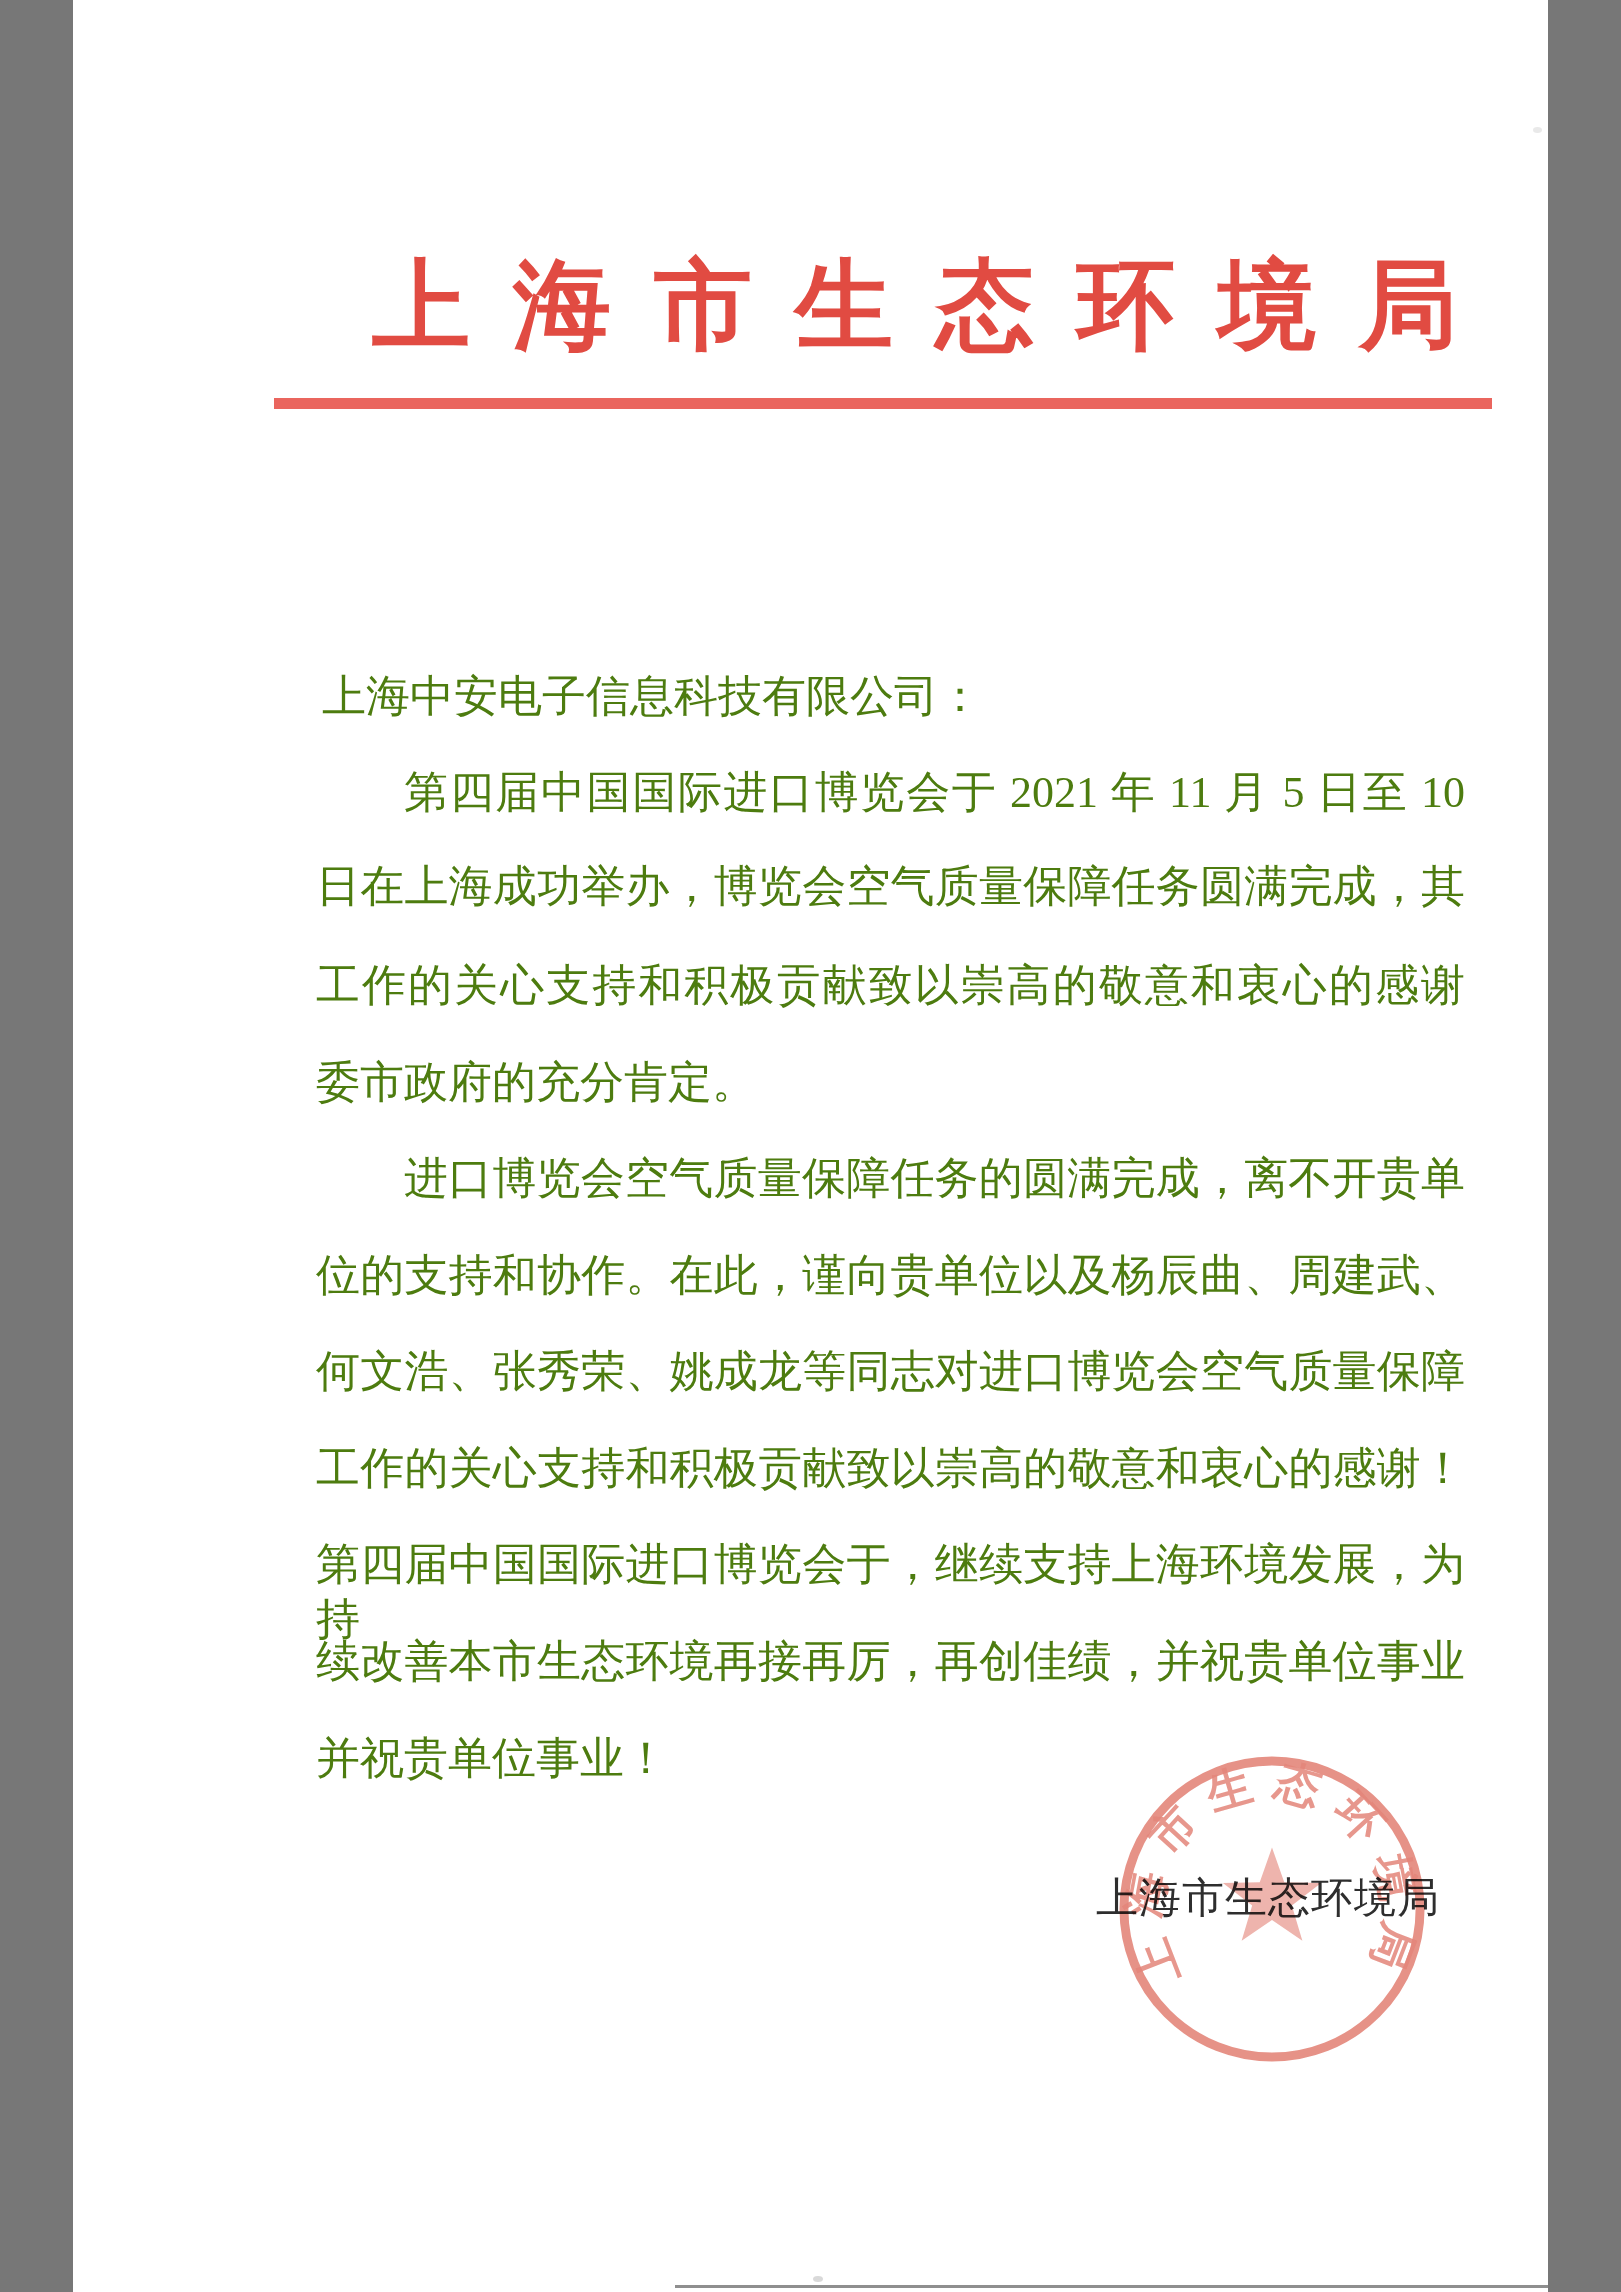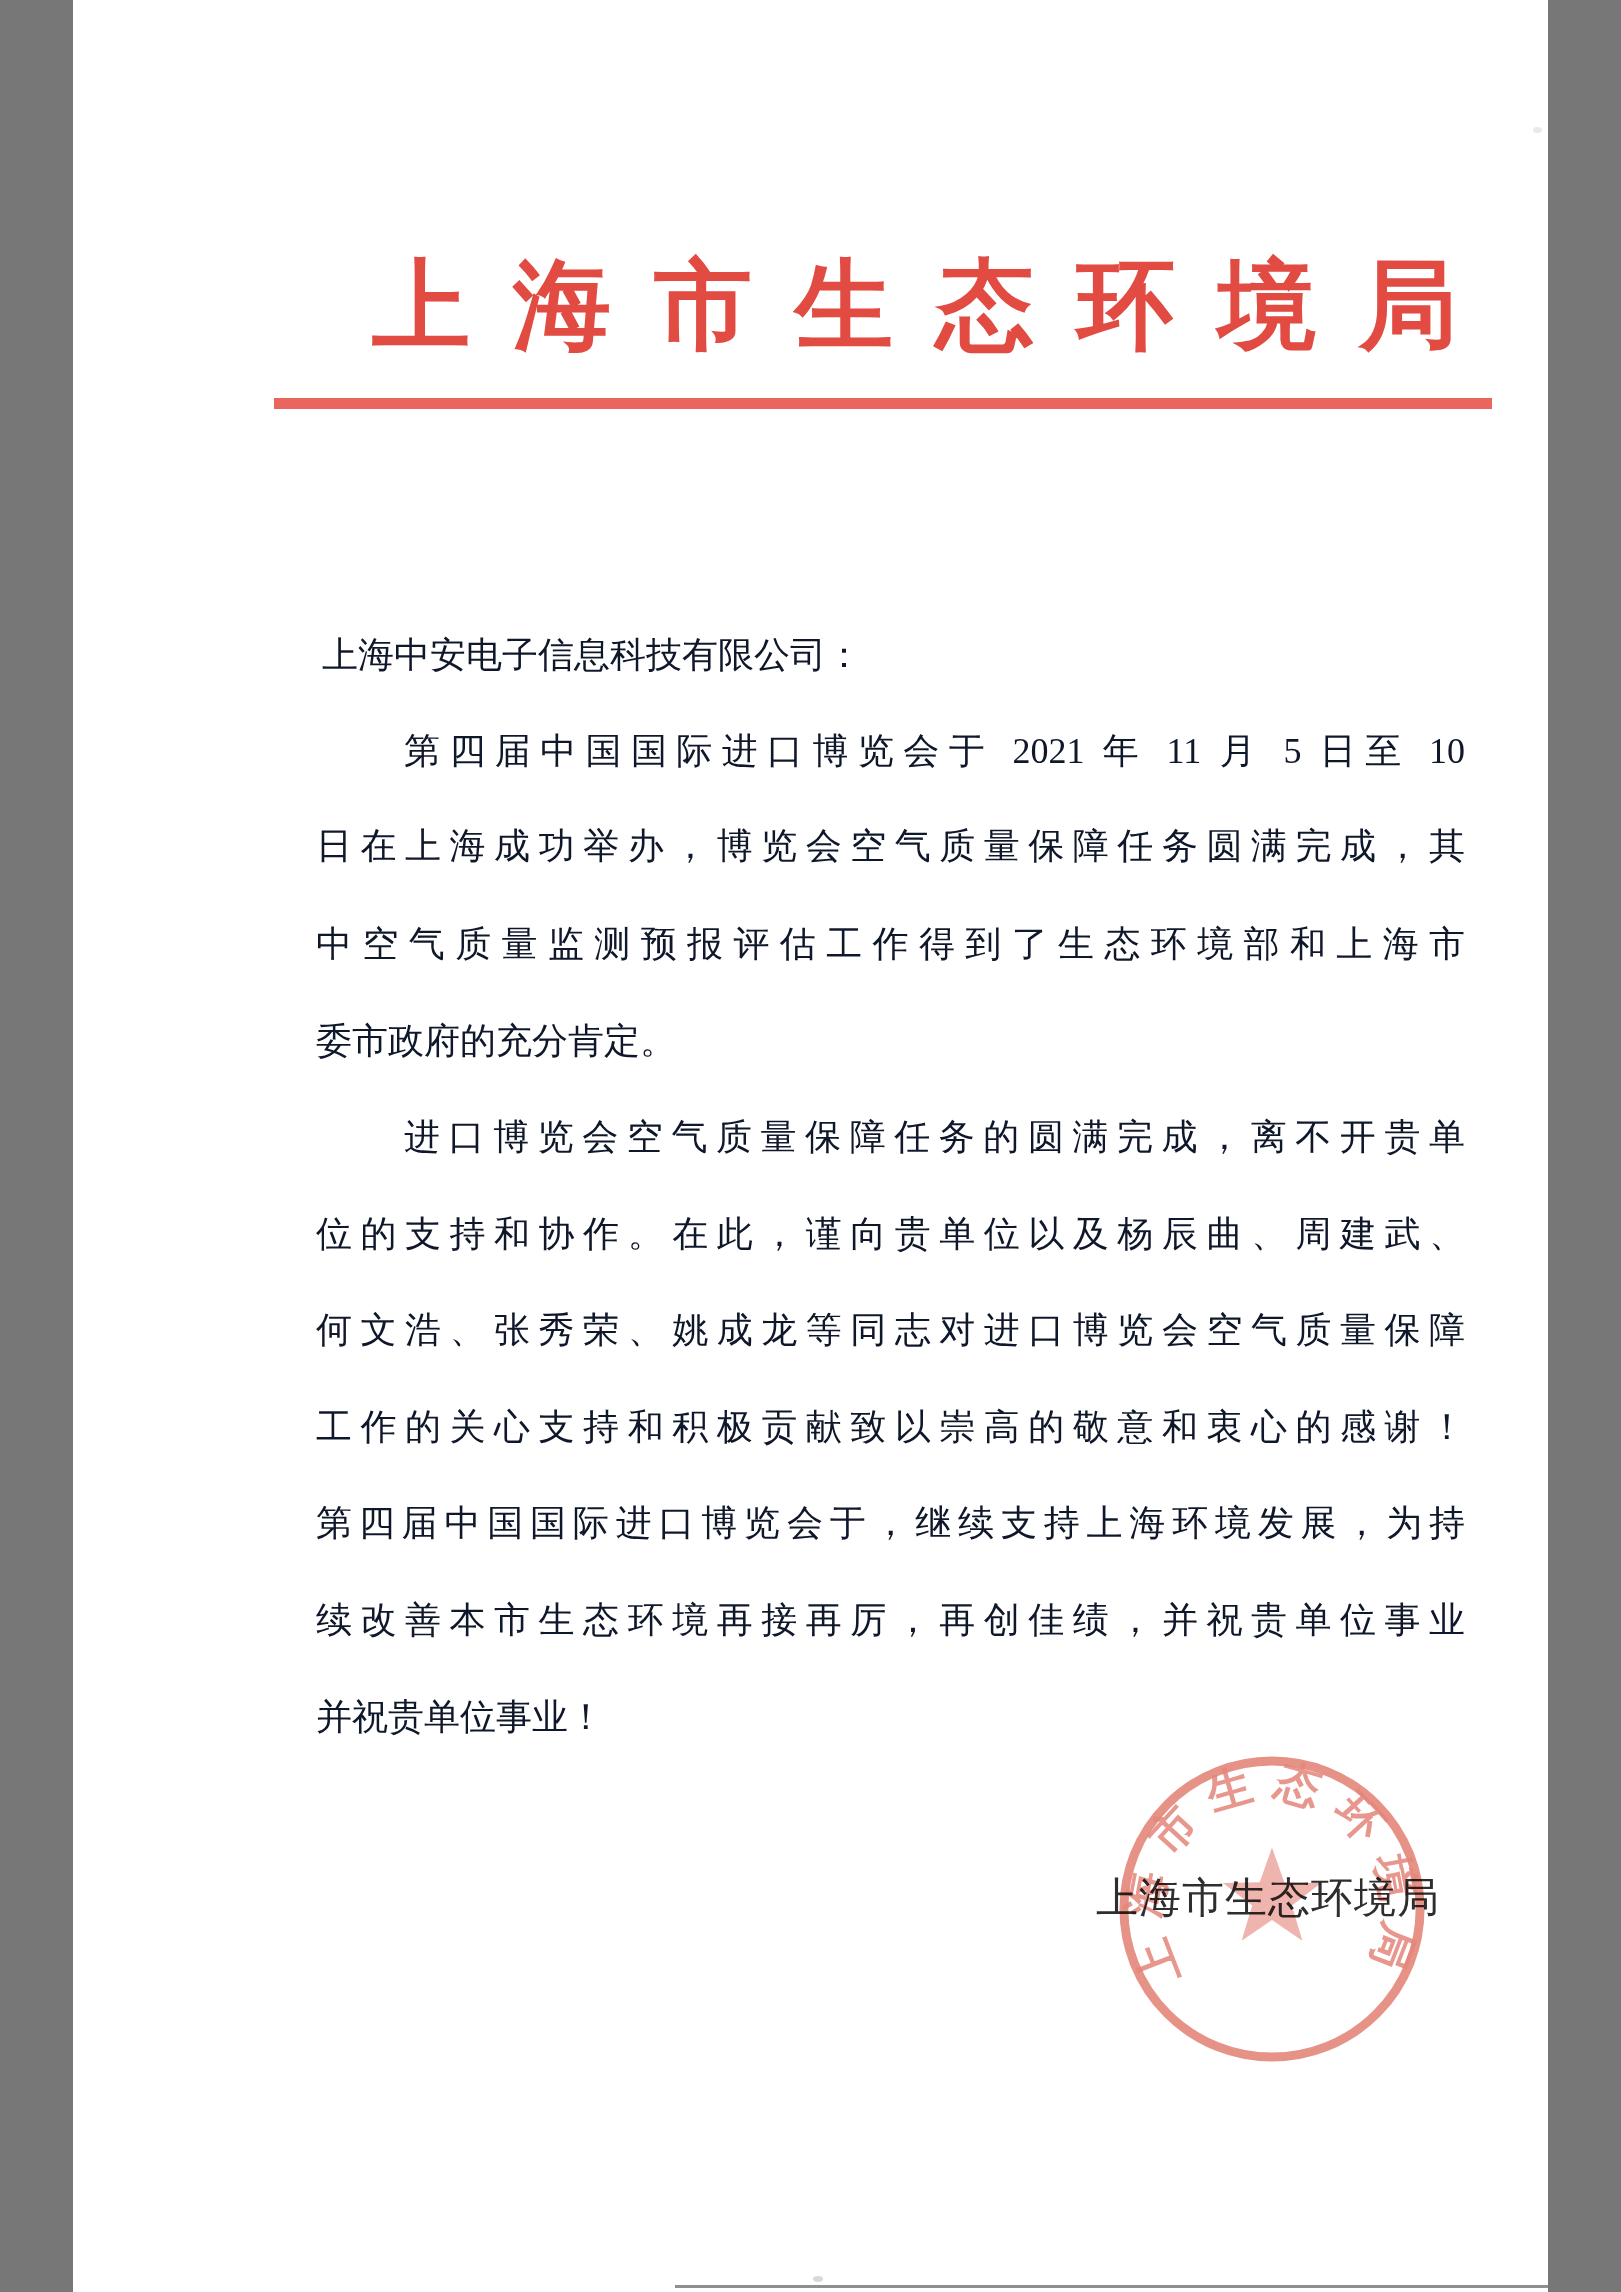--- a/index.html
+++ b/index.html
@@ -23,23 +23,23 @@
     width:1218px;height:10.8px;
   }
   
   .doc-title{
     position:absolute;left:679px;top:459px;
     font-size:59px;font-weight:bold;color:#2d2d2d;
     letter-spacing:43px;white-space:nowrap;line-height:1.0;
   }
   
   .body-block{
-    position:absolute;left:243px;top:633px;
+    position:absolute;left:243px;top:669px;
     width:1149px;height:1157px;
-    font-size:36px;color:#0f172a;line-height:1.25;
+    font-size:44px;color:#4d7c0f;line-height:1.25;
   }
   .body-line{
     position:absolute;left:0;width:100%;
     white-space:nowrap;
   }
   .body-line.just{
     white-space:normal;
     text-align:justify;
     text-align-last:justify;
   }
@@ -83,21 +83,21 @@
 
   <div class="letterhead" style="color: rgb(225, 75, 66);">上海市生态环境局</div>
   <div class="red-rule" style="background: rgb(234, 101, 94);"></div>
 
 
   <div class="body-block">
     <div class="salutation body-line">上海中安电子信息科技有限公司：</div>
     <div>
         <div class="body-line just ind" style="top: 96px;">第四届中国国际进口博览会于 2021 年 11 月 5 日至 10</div>
         <div class="body-line just" style="top: 193px; font-family: Liberation Mono, monospace;">日在上海成功举办，博览会空气质量保障任务圆满完成，其</div>
-        <div class="body-line just" style="top: 289px;">中空气质量监测预报评估工作得到了生态环境部和上海市</div>
+        <div class="body-line just" style="top: 289px;">工作的关心支持和积极贡献致以崇高的敬意和衷心的感谢</div>
         <div class="body-line" style="top: 386px;">委市政府的充分肯定。</div>
         <div class="body-line just ind" style="top: 482px;">进口博览会空气质量保障任务的圆满完成，离不开贵单</div>
         <div class="body-line just" style="top: 579px;">位的支持和协作。在此，谨向贵单位以及杨辰曲、周建武、</div>
         <div class="body-line just" style="top: 675px;">何文浩、张秀荣、姚成龙等同志对进口博览会空气质量保障</div>
         <div class="body-line just" style="top: 772px;">工作的关心支持和积极贡献致以崇高的敬意和衷心的感谢！</div>
         <div class="body-line just" style="top: 868px;">第四届中国国际进口博览会于，继续支持上海环境发展，为持</div>
         <div class="body-line just" style="top: 965px;">续改善本市生态环境再接再厉，再创佳绩，并祝贵单位事业</div>
         <div class="body-line" style="top: 1062px;">并祝贵单位事业！</div>
       </div>
   </div>

